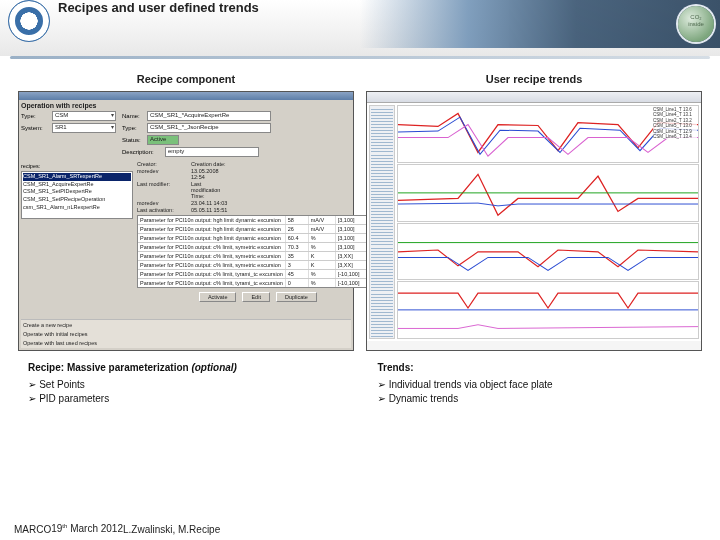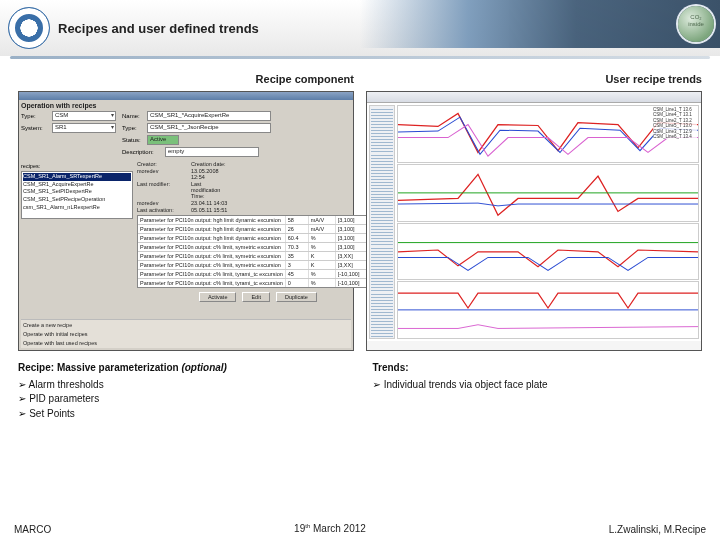--- a/index.html
+++ b/index.html
@@ -1,25 +1,25 @@
 <!DOCTYPE html>
 <html><head>
 <meta charset="utf-8">
 <style>
   html,body{margin:0;padding:0;width:720px;height:540px;font-family:Verdana,Arial,sans-serif;background:#fff;overflow:hidden}
-  .header{height:56px;position:relative;background:linear-gradient(#fff,#e8e8e8);display:flex;align-items:center}
+  .header{height:56px;position:relative;background:linear-gradient(#fff,#e8e8e8);display:flex;}
   .header-gfx{position:absolute;right:0;top:0;height:48px;width:360px;background:linear-gradient(90deg,transparent,#6b8fb3 30%,#2c4a68 60%,#1a3550 100%);opacity:.85}
   .header-gfx::before{content:"";position:absolute;right:6px;top:6px;width:36px;height:36px;border-radius:50%;background:radial-gradient(circle at 35% 35%,#d8e8d8,#6a9a6a 70%);box-shadow:0 0 0 2px #e0e8f0}
   .header-gfx::after{content:"CO₂ inside";position:absolute;right:11px;top:14px;width:26px;font-size:6px;line-height:1.1;color:#2a4a2a;text-align:center}
   .logo{width:40px;height:40px;margin:0 8px;border-radius:50%;background:radial-gradient(circle at 50% 50%,#fff 30%,#3a6fa8 31%,#3a6fa8 100%);border:1px solid #3a6fa8;box-shadow:inset 0 0 0 6px #fff,inset 0 0 0 8px #3a6fa8;flex:0 0 auto;position:relative;z-index:2}
   .title{font-size:13px;font-weight:bold;color:#222;position:relative;z-index:2}
   .divider{height:3px;background:linear-gradient(90deg,#9ab0c6,#d5dde5);margin:0 10px 8px 10px;border-radius:2px}
   .cols{display:flex;padding:6px 18px 0 18px;gap:12px}
   .col{flex:1;min-width:0}
-  .col h3{font-size:11px;font-weight:bold;color:#222;text-align:right;margin:0 0 6px 0}
+  .col h3{font-size:11px;font-weight:bold;color:#222;text-align:center;margin:0 0 6px 0}
   .panel{border:1px solid #555;background:#d4d0c8;height:260px;position:relative;font-size:6px;color:#222;box-sizing:border-box;padding:2px}
   
   .rp .topbar{height:8px;background:linear-gradient(#8aa3c4,#5d7ea8);margin:-2px -2px 2px -2px}
   .rp .row{display:flex;gap:3px;margin-bottom:2px;align-items:center}
   .rp .lab{width:28px;color:#000}
   .rp .fld{background:#fff;border:1px solid #888;height:8px;flex:0 0 auto}.rp .fld.w90{width:90px}.rp .fld.w120{width:120px}
   .rp .drop{background:#fff;border:1px solid #888;height:8px;width:60px;position:relative}
   .rp .drop::after{content:"▾";position:absolute;right:1px;top:-1px;font-size:6px;color:#444}
   .rp .section-label{font-size:5.5px;color:#000;margin:2px 0}
   .rp .listbox{background:#fff;border:1px solid #888;width:108px;height:44px;overflow:hidden;font-size:5.5px;line-height:1.4;padding:1px}
@@ -41,27 +41,27 @@
   .tp .tb{height:10px;background:linear-gradient(#eef0f4,#d8dce4);border-bottom:1px solid #aaa}
   .tp .chartzone{position:relative;height:238px;background:#fff}
   .tp .mini{position:absolute;left:2px;top:2px;width:26px;height:234px;background:#eef0f4;border:1px solid #ccc;display:flex;flex-direction:column;gap:1px;padding:1px;box-sizing:border-box}
   .tp .mini div{flex:1;background:repeating-linear-gradient(0deg,#a0b8d0 0,#a0b8d0 1px,transparent 1px,transparent 3px)}
   .tp .big{position:absolute;left:30px;right:2px;top:2px;height:234px;display:flex;flex-direction:column;gap:1px}
   .tp .chart{flex:1;background:#fff;border:1px solid #ccc;position:relative;overflow:hidden}
   .tp .chart svg{width:100%;height:100%}
   .tp .leg{position:absolute;right:1px;top:1px;width:44px;font-size:4.5px;background:rgba(255,255,255,.8);color:#333;line-height:1.2}
   .tp .leg span{display:block}
   
-  .notes{display:flex;padding:10px 18px 0 18px;gap:25px}
+  .notes{display:flex;padding:10px 18px 0 28px;gap:25px}
   .ncol{flex:1;font-size:10px;line-height:1.45;color:#111}
   .ncol .ntitle{font-weight:bold}
   .ncol .opt{font-style:italic;font-weight:bold}
   .ncol ul{list-style:none;margin:2px 0 0 0;padding:0}
   .ncol li::before{content:"➢ ";color:#000}
-  .footer-bar{position:absolute;bottom:0;left:0;right:0;height:22px;display:flex;justify-content:space-between;align-items:center;padding:0 14px;font-size:10px;color:#222}
+  .footer-bar{position:absolute;bottom:0;left:0;right:0;height:22px;display:flex;align-items:center;padding:0 14px;font-size:10px;color:#222}
   .footer-bar sup{font-size:6px}
 </style>
 </head>
 <body>
 
 <div class="header">
   <div class="header-gfx"></div>
   <div class="logo"></div>
   <div class="title">Recipes and user defined trends</div>
 </div>
@@ -243,29 +243,29 @@
       </div>
     </div>
   </div>
 </div>
 
 <div class="notes">
   <div class="ncol">
     <span class="ntitle">Recipe: Massive parameterization</span>
     <span class="opt">(optional)</span>
     <ul>
-      <li>Alarm thresholds</li>
+      <li>Set Points</li>
       <li>PID parameters</li>
-      <li>Set Points</li>
     </ul>
   </div>
   <div class="ncol">
     <span class="ntitle">Trends:</span>
     <ul>
       <li>Individual trends via object face plate</li>
+      <li>Dynamic trends</li>
     </ul>
   </div>
 </div>
 
 <div class="footer-bar">
   <span>MARCO</span>
   <span><span>19</span><sup>th</sup><span> March 2012</span></span>
   <span>L.Zwalinski, M.Recipe</span>
 </div>
 

